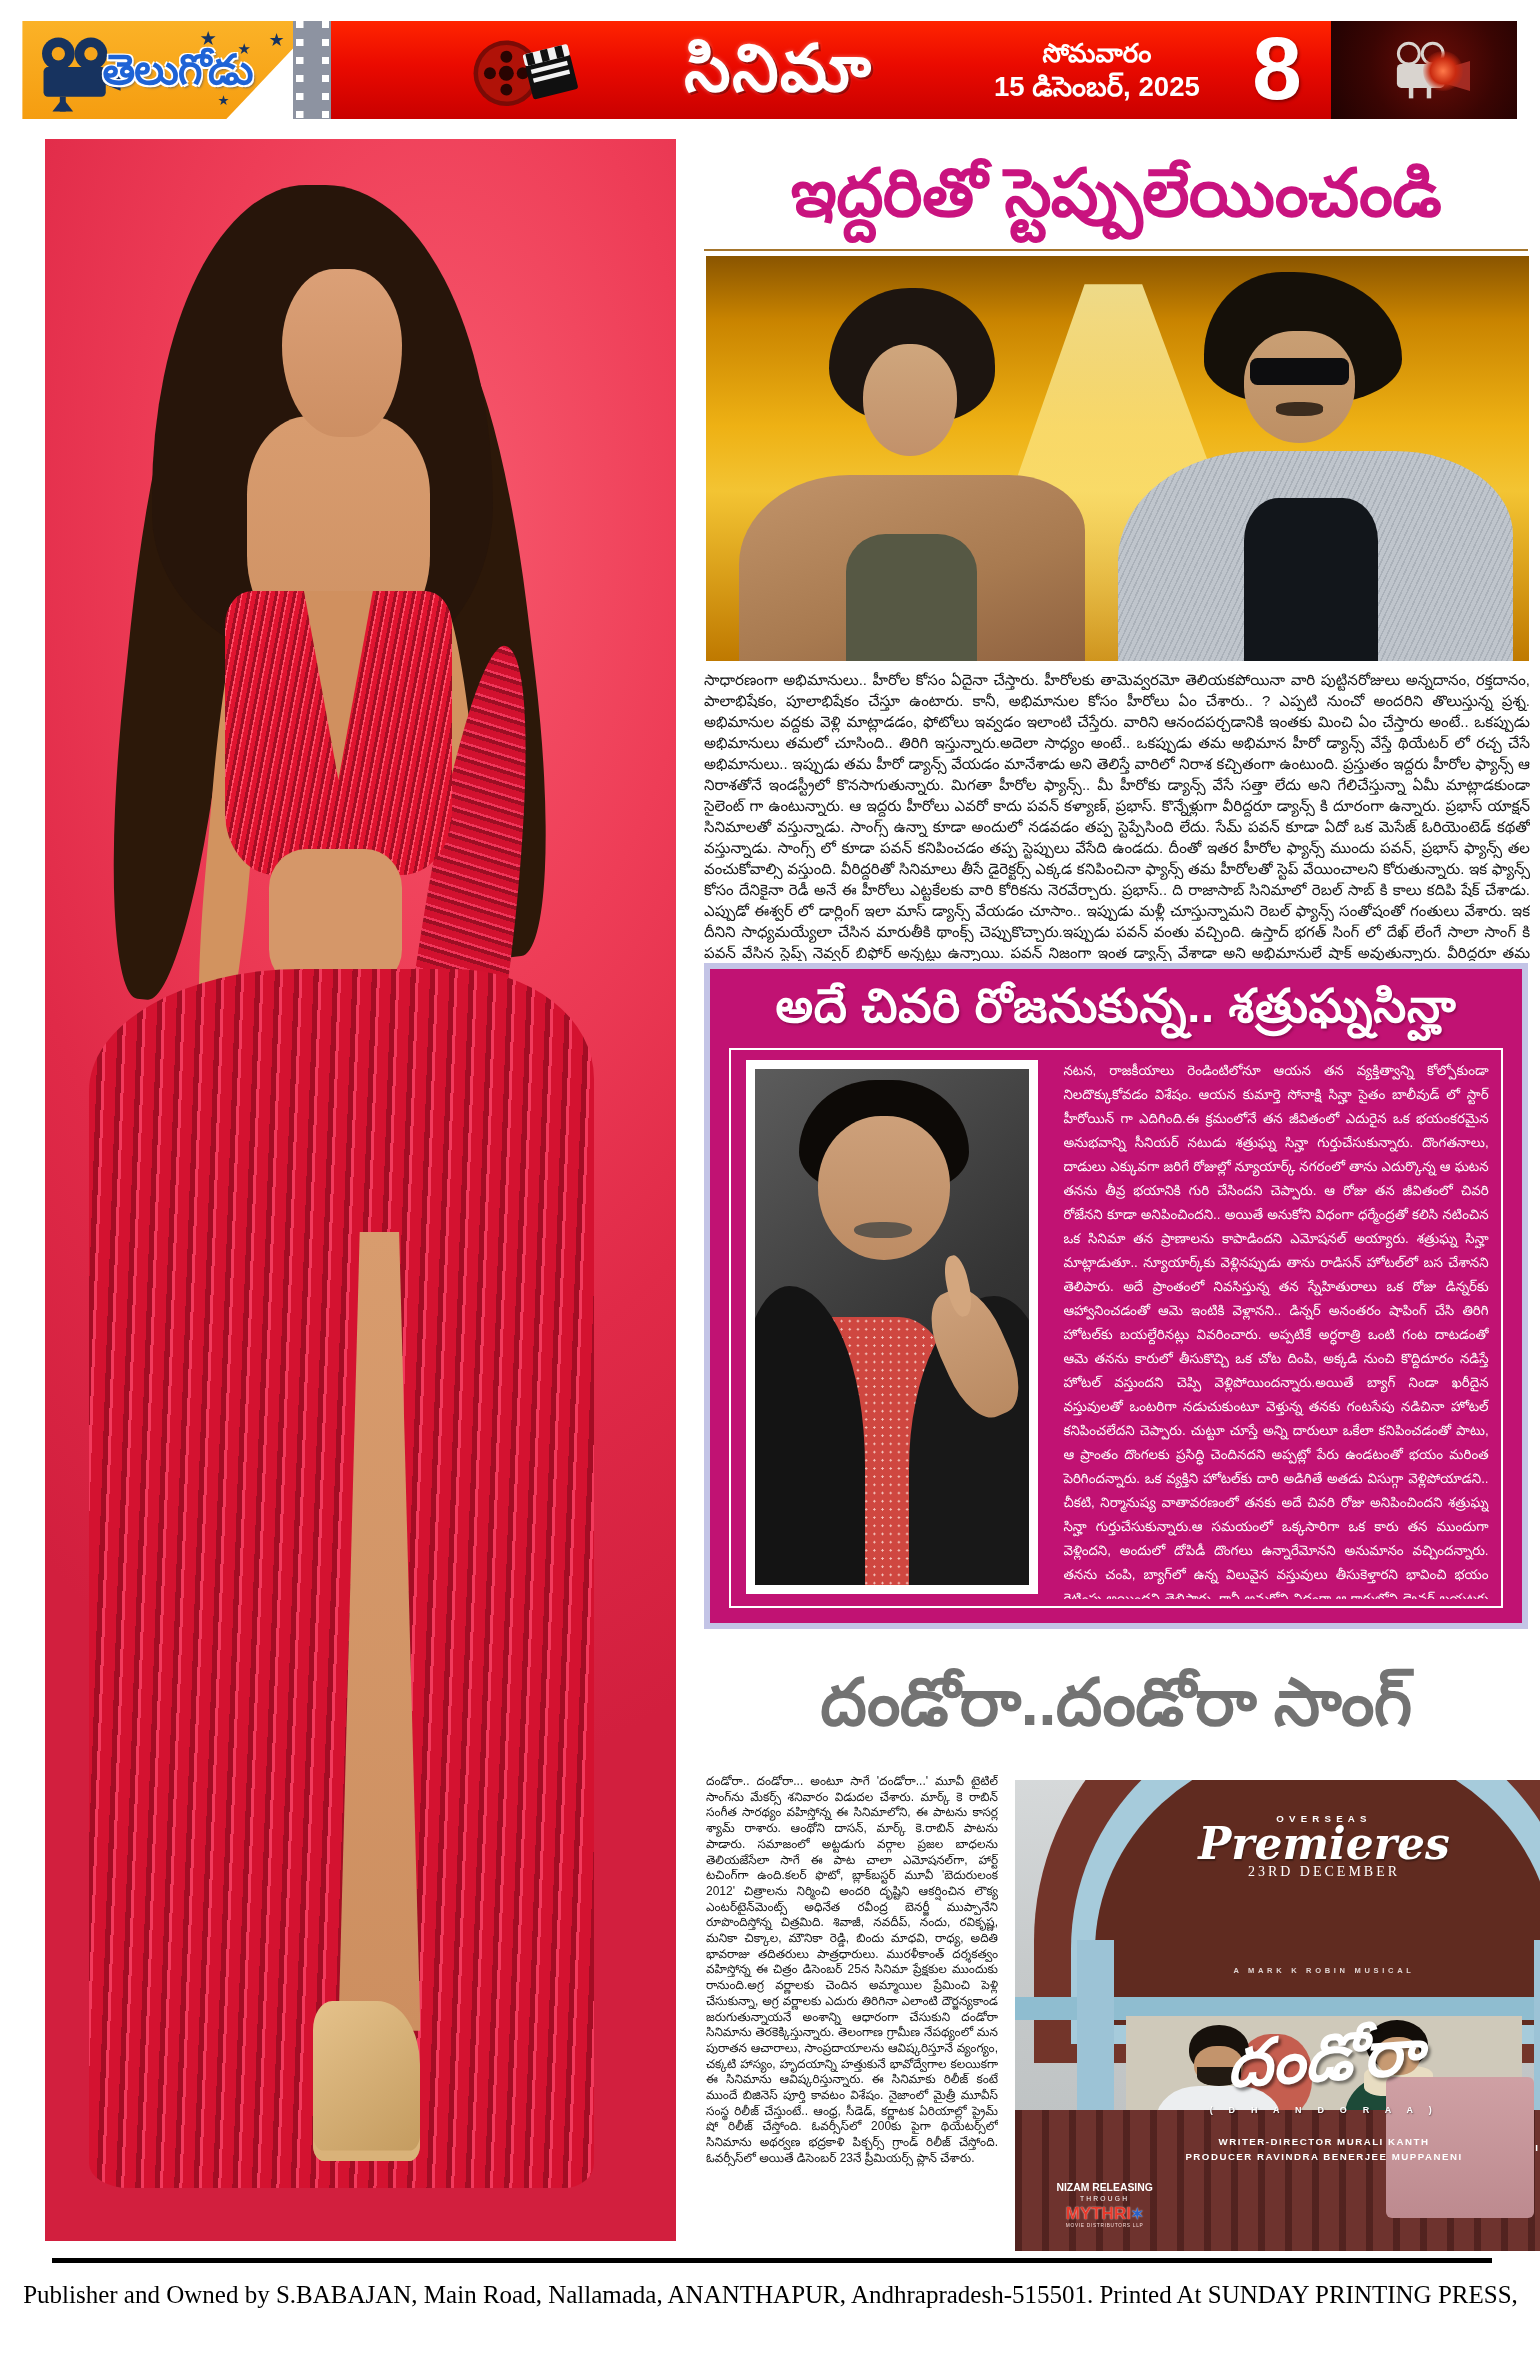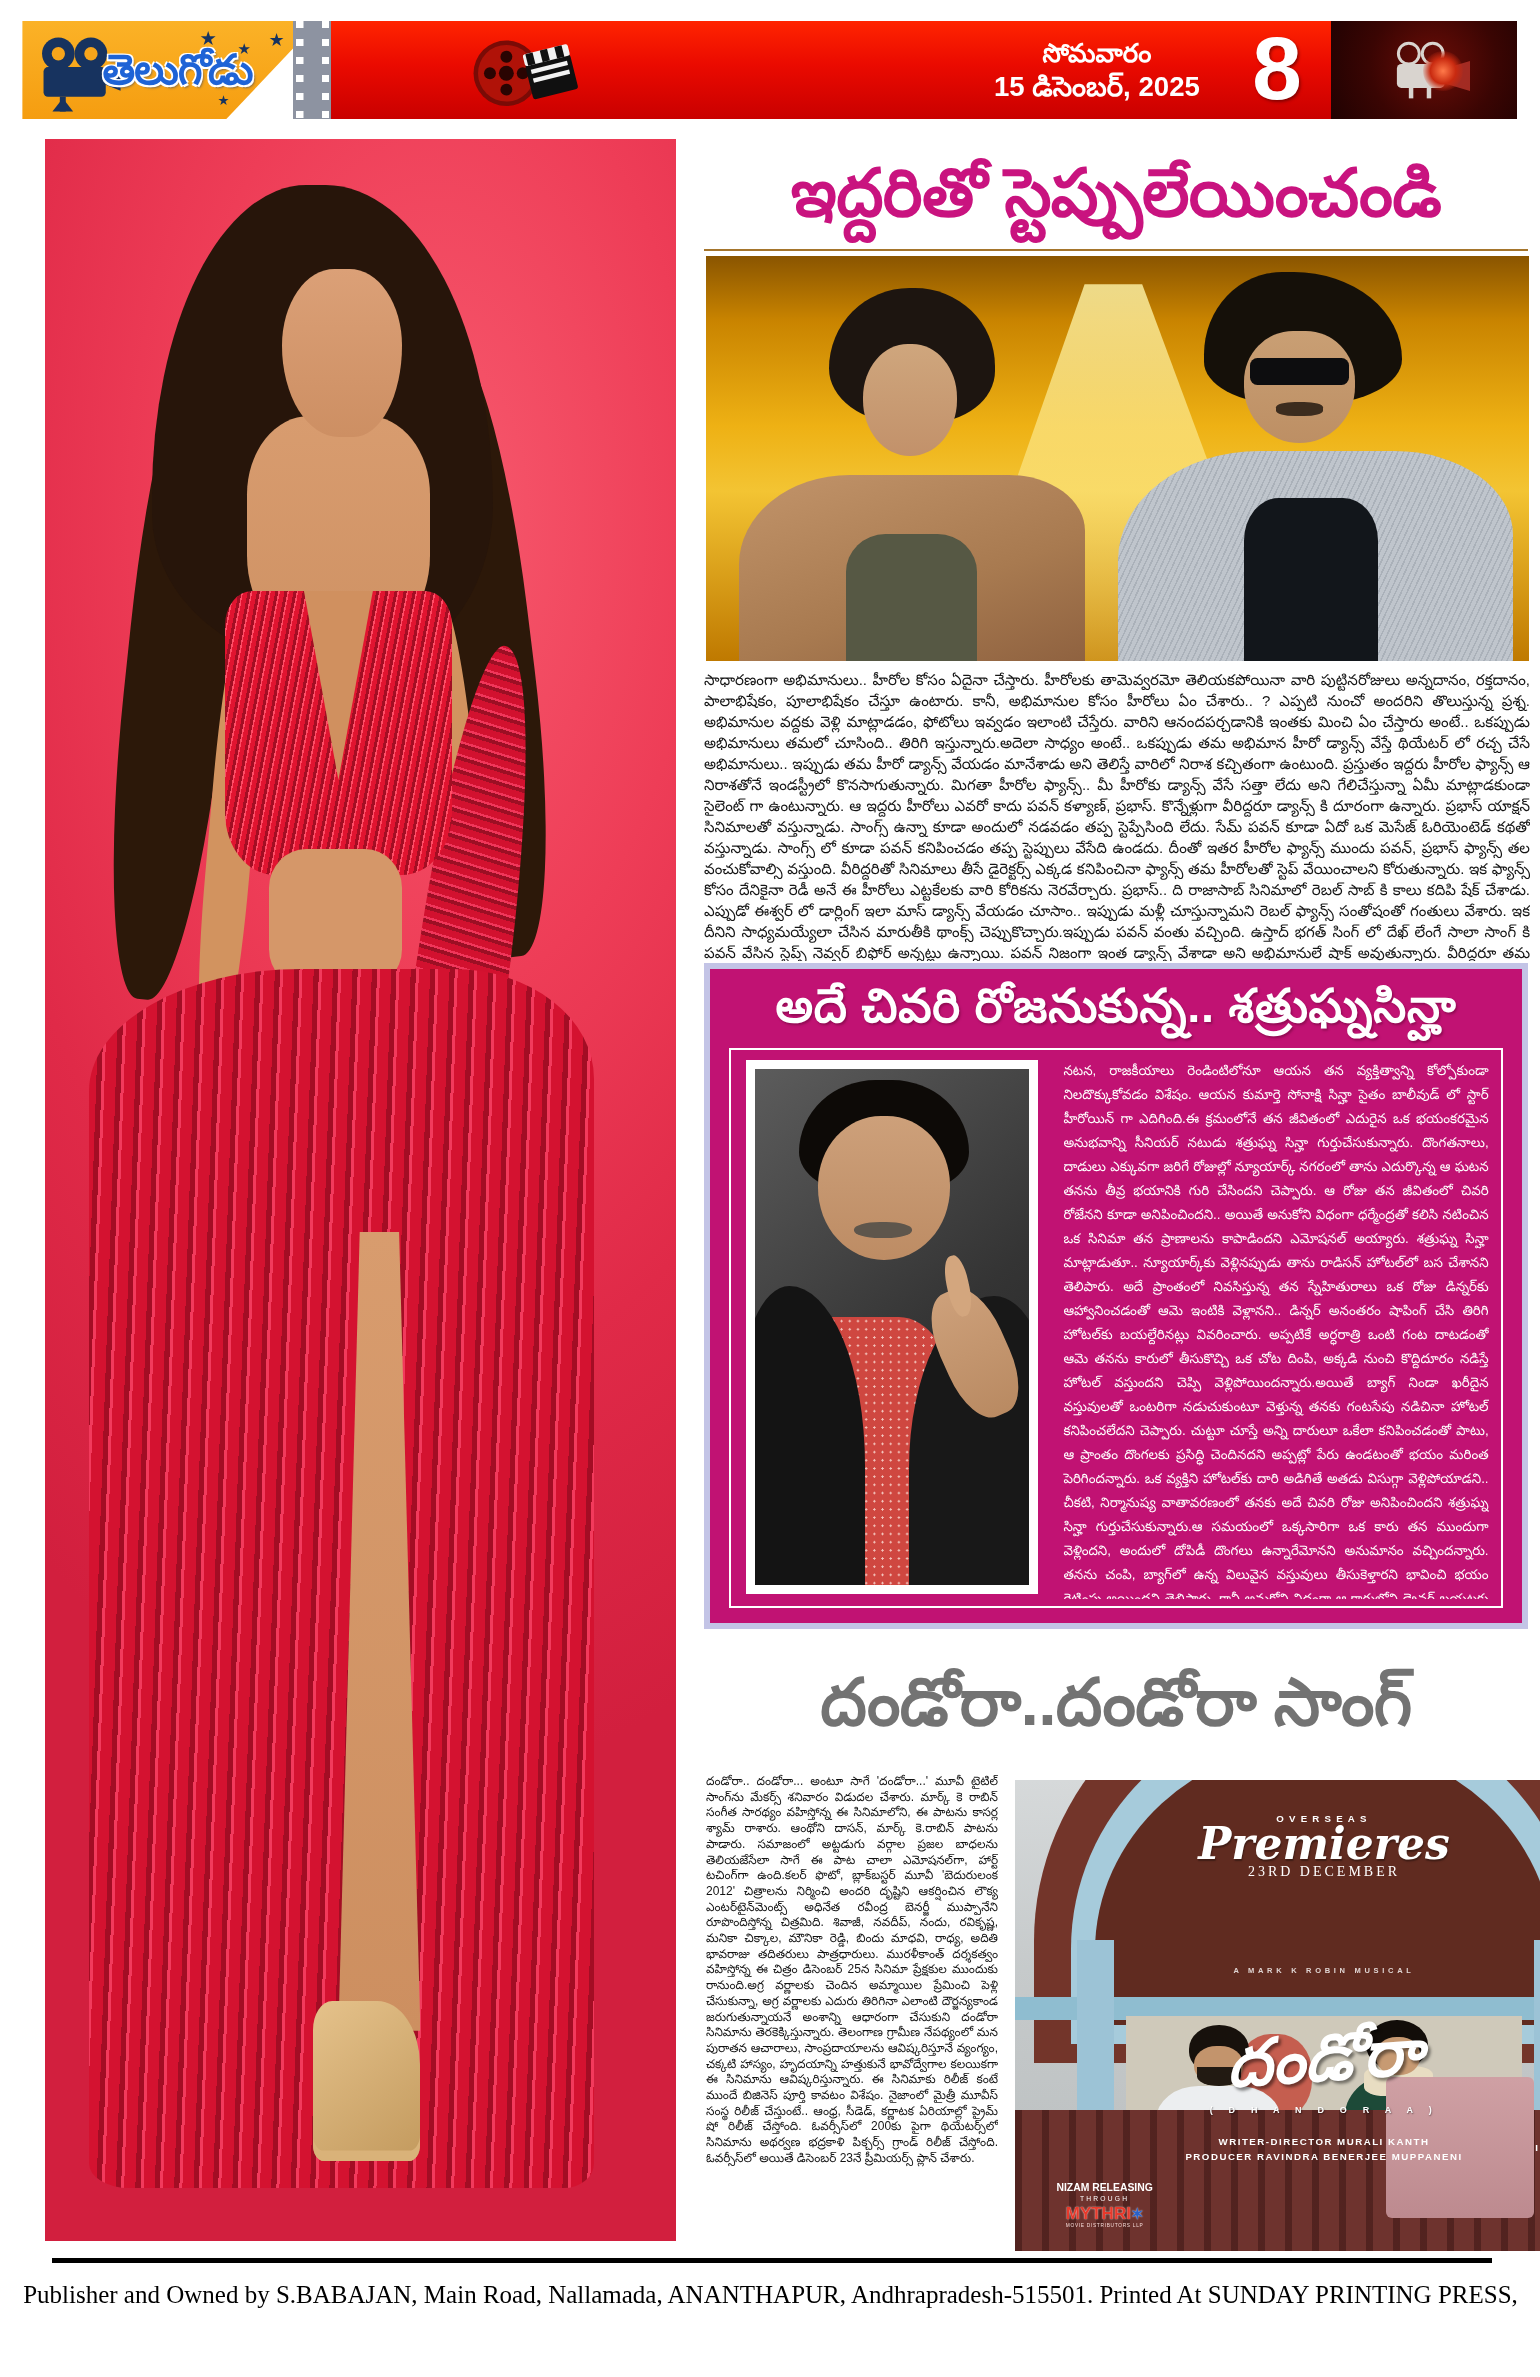--- a/index.html
+++ b/index.html
@@ -238,20 +238,21 @@
         <rect x="78" y="44" width="62" height="48" rx="4" fill="#101010"></rect>
         <rect x="78" y="30" width="62" height="16" rx="3" fill="#f2f2f2"></rect>
         <rect x="82" y="30" width="10" height="16" fill="#101010"></rect>
         <rect x="102" y="30" width="10" height="16" fill="#101010"></rect>
         <rect x="122" y="30" width="10" height="16" fill="#101010"></rect>
         <rect x="84" y="52" width="50" height="6" fill="#f2f2f2"></rect>
         <rect x="84" y="64" width="50" height="6" fill="#f2f2f2"></rect>
       </g>
     </svg>
 
+    <div class="abs masthead-title">సినిమా</div>
 
     <div class="abs date-block">
       <div class="date-day">సోమవారం</div>
       <div class="date-date">15 డిసెంబర్, 2025</div>
     </div>
 
     <div class="abs page-num">8</div>
 
     <div class="abs proj-sec">
       <svg class="icon-svg" style="margin:19.4px 0 0 45px;" width="97" height="63" viewBox="0 0 130 84">

